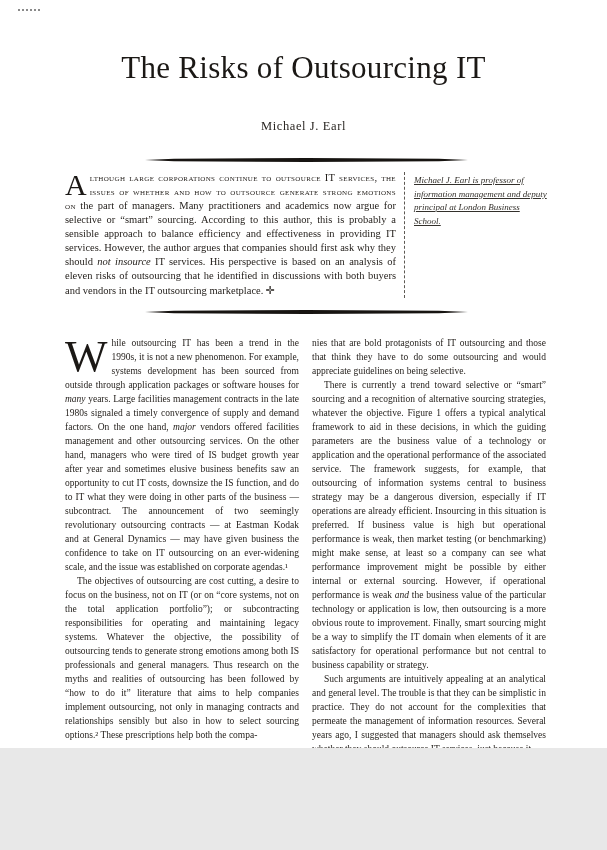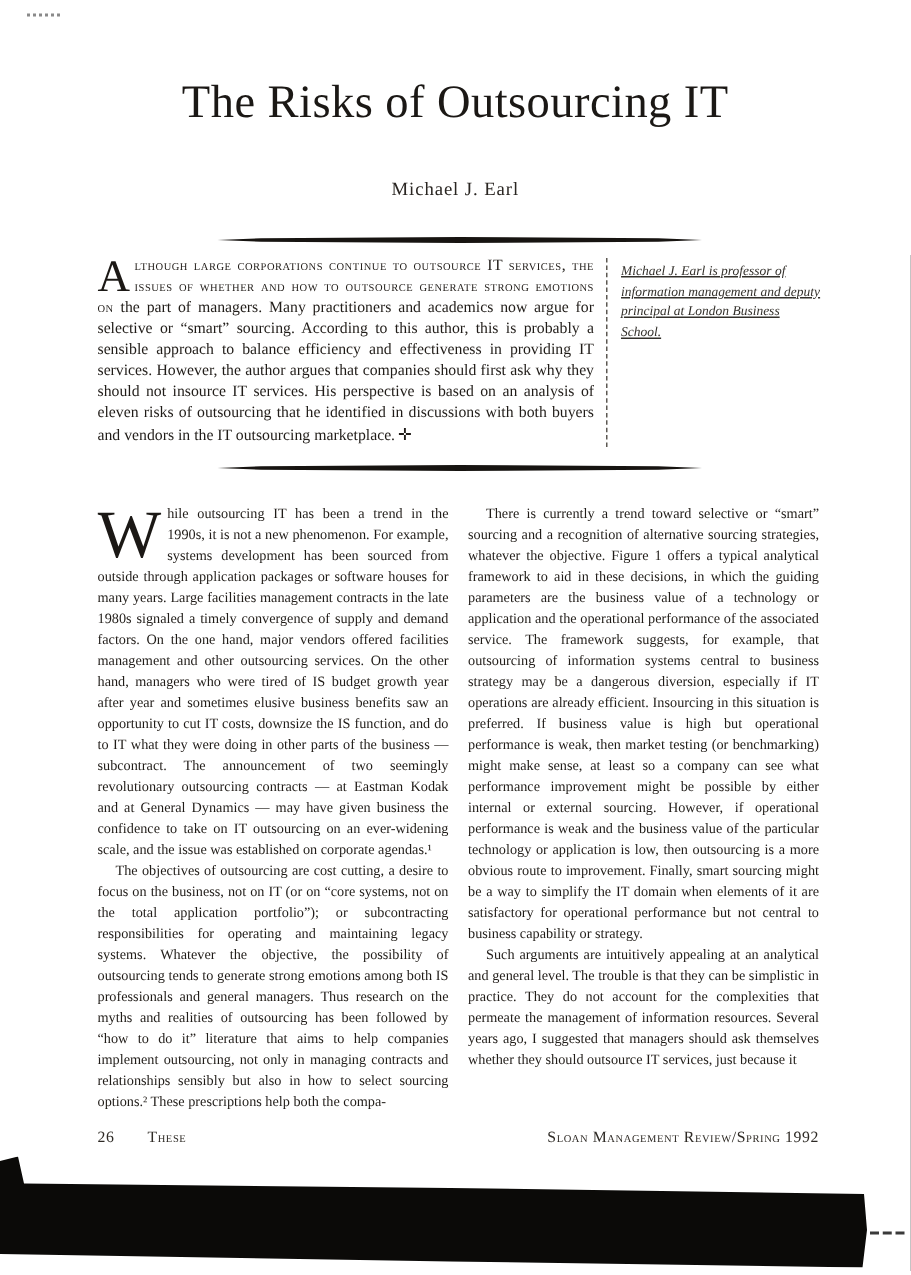--- a/index.html
+++ b/index.html
@@ -1,18 +1,18 @@
 <!DOCTYPE html>
 <html><head>
 <meta charset="utf-8">
 <style>
   html,body{margin:0;padding:0;background:#e8e8e8;}
   .page{
     position:relative;
-    width:607px;height:850px;
+    width:607px;height:748px;
     margin:0 auto;
     background:#ffffff;
     font-family:"Liberation Serif", serif;
     color:#201c18;
     overflow:hidden;
   }
   .corner-artifact{
     position:absolute;left:18px;top:9px;width:22px;height:3px;
     border-top:2px dotted #8a8a8a;
   }
@@ -62,21 +62,21 @@
   .col{
     width:234px;
     font-size:9.5px;line-height:14px;text-align:justify;
   }
   .col p{margin:0;}
   .col p.indent{text-indent:12px;}
   .dropcap-w{
     float:left;font-size:45px;line-height:37px;
     padding:2px 4px 0 0;color:#1b1815;
   }
-  .it{}
+  .it{font-style:italic;}
   .footer{
     position:absolute;left:65px;top:753px;width:481px;
     display:flex;justify-content:space-between;
     font-variant:small-caps;font-size:10.5px;letter-spacing:0.4px;
     color:#2e2a25;
   }
   .footer-author{margin-left:22px;}
   .black-band{
     position:absolute;left:0;top:0;width:607px;height:850px;
     background:#0b0a08;
@@ -109,20 +109,21 @@
   <div class="bio">Michael J. Earl is professor of information management and deputy principal at London Business School.</div>
 
   <div class="rule rule-2"></div>
 
   <div class="cols">
     <div class="col">
       <p><span class="dropcap-w">W</span><span><span>hile outsourcing IT has been a trend in the 1990s, it is not a new phenomenon. For example, systems development has been sourced from outside through application packages or software houses for </span><span class="it">many</span><span> years. Large facilities management contracts in the late 1980s signaled a timely convergence of supply and demand factors. On the one hand, </span><span class="it">major</span><span> vendors offered facilities management and other outsourcing services. On the other hand, managers who were tired of IS budget growth year after year and sometimes elusive business benefits saw an opportunity to cut IT costs, downsize the IS function, and do to IT what they were doing in other parts of the business — subcontract. The announcement of two seemingly revolutionary outsourcing contracts — at Eastman Kodak and at General Dynamics — may have given business the confidence to take on IT outsourcing on an ever-widening scale, and the issue was established on corporate agendas.¹</span></span></p>
       <p class="indent"><span><span>The objectives of outsourcing are cost cutting, a desire to focus on the business, not on IT (or on “core systems, not on the total application portfolio”); or subcontracting responsibilities for operating and maintaining legacy systems. Whatever the objective, the possibility of outsourcing tends to generate strong emotions among both IS professionals and general managers. Thus research on the myths and realities of outsourcing has been followed by “how to do it” literature that aims to help companies implement outsourcing, not only in managing contracts and relationships sensibly but also in how to select sourcing options.² These prescriptions help both the compa-</span></span></p>
     </div>
     <div class="col">
+      <p><span><span>nies that are bold protagonists of IT outsourcing and those that think they have to do some outsourcing and would appreciate guidelines on being selective.</span></span></p>
       <p class="indent"><span><span>There is currently a trend toward selective or “smart” sourcing and a recognition of alternative sourcing strategies, whatever the objective. Figure 1 offers a typical analytical framework to aid in these decisions, in which the guiding parameters are the business value of a technology or application and the operational performance of the associated service. The framework suggests, for example, that outsourcing of information systems central to business strategy may be a dangerous diversion, especially if IT operations are already efficient. Insourcing in this situation is preferred. If business value is high but operational performance is weak, then market testing (or benchmarking) might make sense, at least so a company can see what performance improvement might be possible by either internal or external sourcing. However, if operational performance is weak </span><span class="it">and</span><span> the business value of the particular technology or application is low, then outsourcing is a more obvious route to improvement. Finally, smart sourcing might be a way to simplify the IT domain when elements of it are satisfactory for operational performance but not central to business capability or strategy.</span></span></p>
       <p class="indent"><span><span>Such arguments are intuitively appealing at an analytical and general level. The trouble is that they can be simplistic in practice. They do not account for the complexities that permeate the management of information resources. Several years ago, I suggested that managers should ask themselves whether they should outsource IT services, just because it</span></span></p>
     </div>
   </div>
 
   <div class="footer">
     <div><span>26</span><span class="footer-author">These</span></div>
     <div>Sloan Management Review/Spring 1992</div>
   </div>
 

